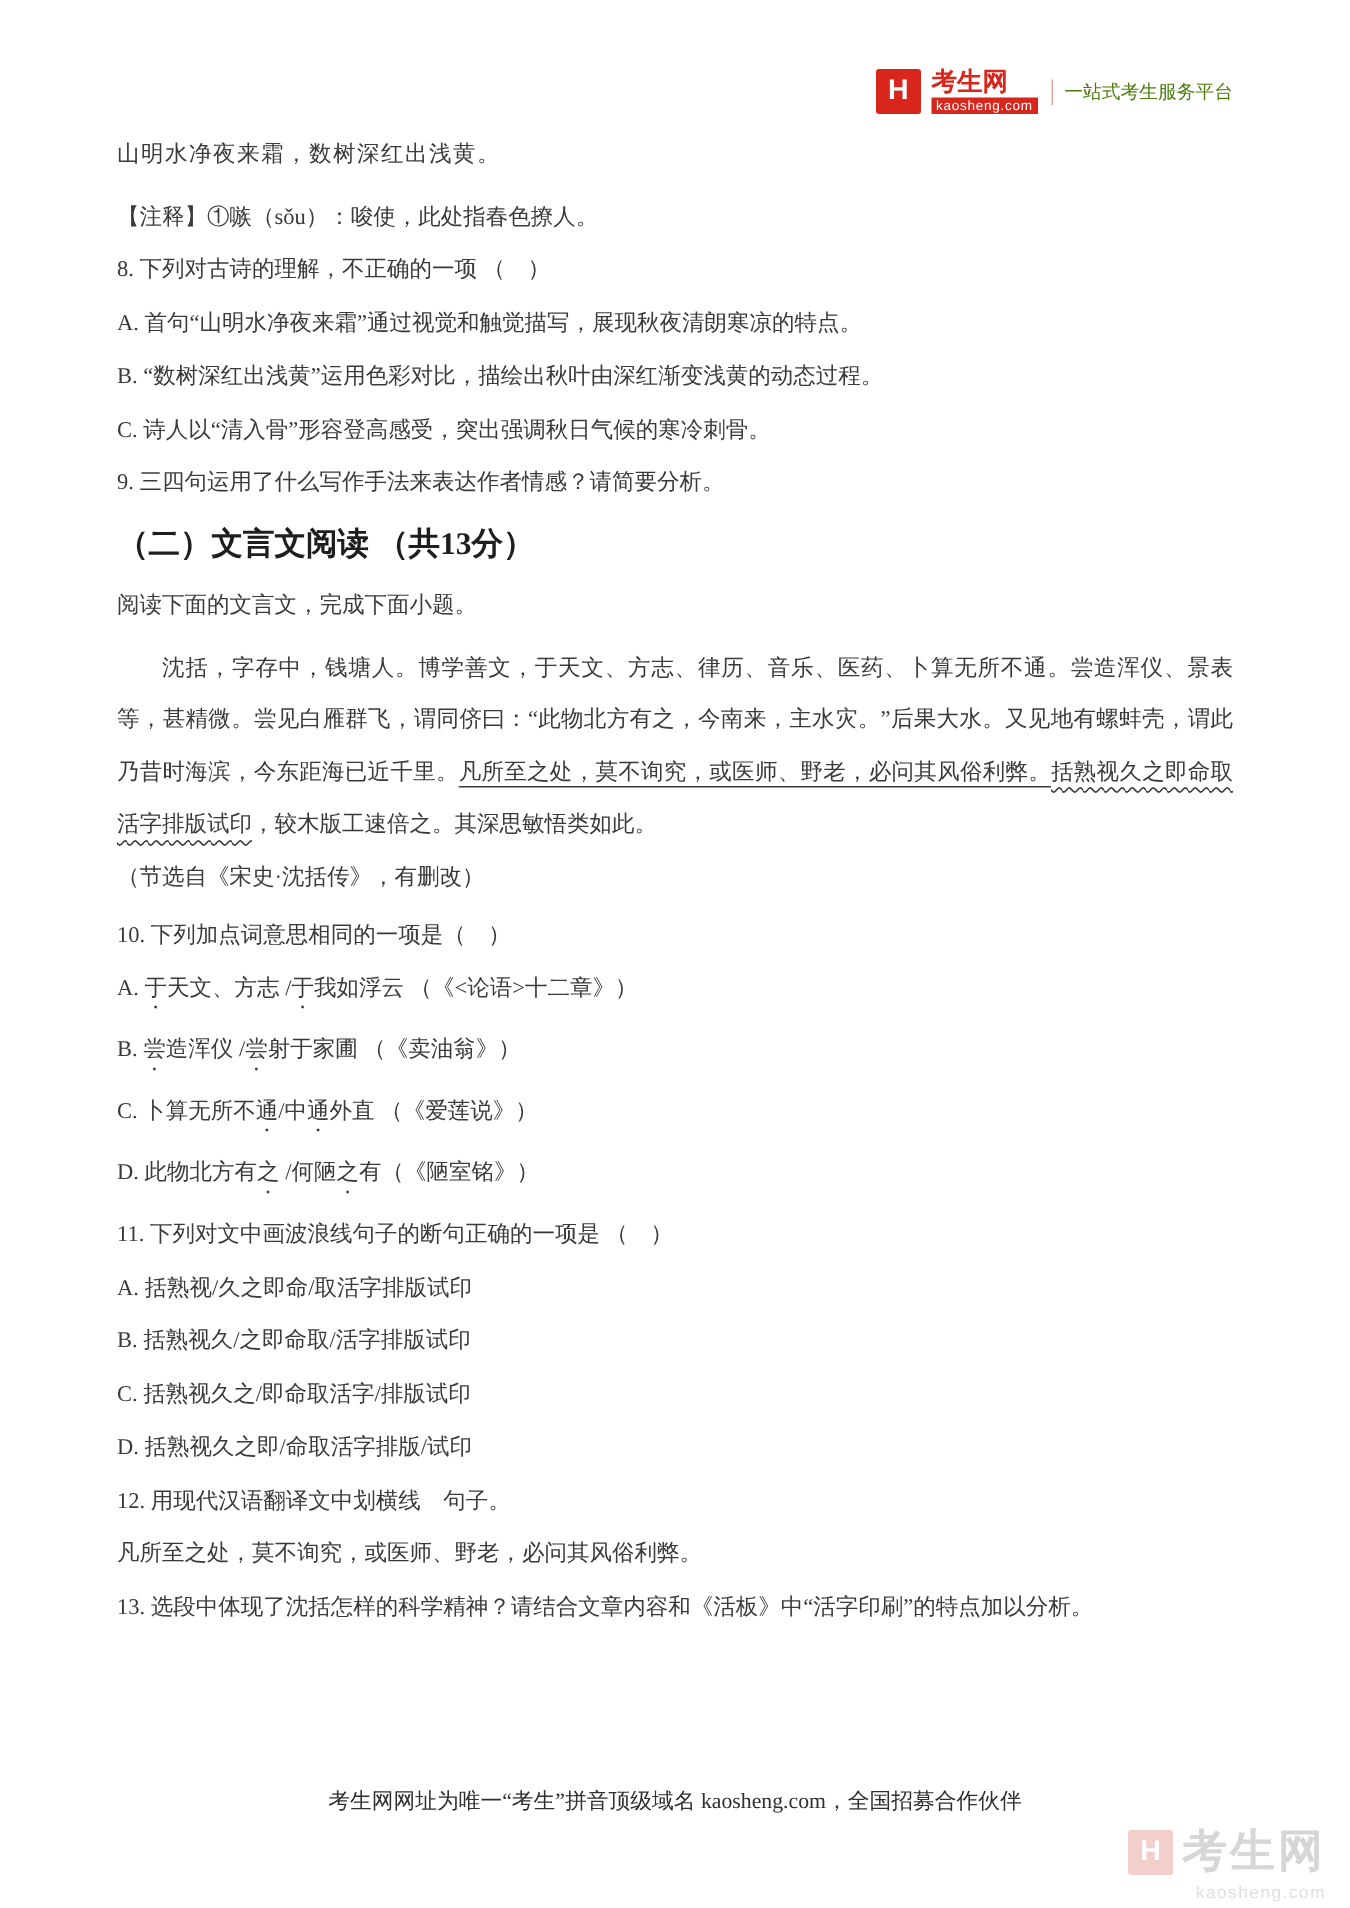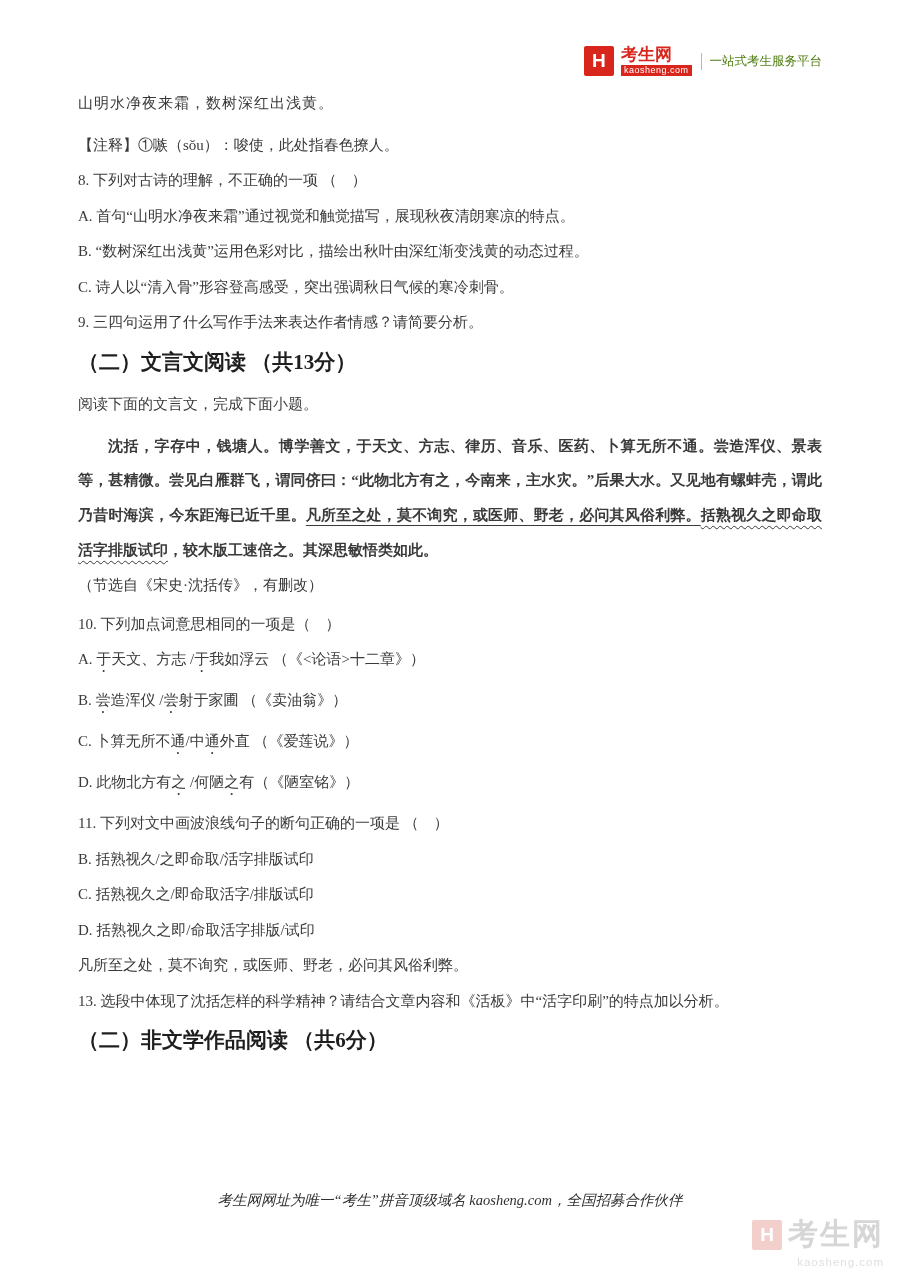--- a/index.html
+++ b/index.html
@@ -23,35 +23,35 @@
   }
   .logo-stack{display:flex;flex-direction:column;line-height:1;}
   .logo-brand{color:#d8261c;font-weight:bold;font-size:17px;font-family:"Liberation Sans",sans-serif;}
   .logo-domain{color:#ffffff;background:#d8261c;font-size:9px;padding:1px 3px;margin-top:2px;font-family:"Liberation Sans",sans-serif;letter-spacing:.5px;}
   .logo-tagline{color:#4d7c0f;font-size:12.5px;border-left:1px solid #e8a39e;padding-left:8px;margin-left:2px;font-family:"Liberation Sans",sans-serif;}
   
   .line{font-size:15px;line-height:1.5;margin:0 0 13px;}
   .centered{text-align:left;}
   .poem{margin-bottom:19px;letter-spacing:1px;}
   .heading{font-size:21px;font-weight:bold;color:#1e1e1e;margin:4px 0 15px;}
-  .passage{text-align:justify;text-indent:2em;line-height:2.33;margin:0 0 6px;font-weight:bold;}
+  .passage{text-align:justify;text-indent:2em;line-height:2.33;margin:0 0 6px;}
   .source{text-align:left;margin:0 0 16px;}
   .opt{margin-bottom:13px;}
   
   .seg-normal{}
   .seg-underline{text-decoration:underline;text-underline-offset:5px;text-decoration-thickness:1px;}
   .seg-wavy{text-decoration:underline wavy;text-underline-offset:5px;text-decoration-thickness:1px;}
   .seg-dot{
     -webkit-text-emphasis:filled dot;-webkit-text-emphasis-position:under right;
     text-emphasis:filled dot;text-emphasis-position:under right;
   }
   
   .footer{
     position:absolute;left:0;bottom:62px;width:100%;
-    text-align:center;font-size:14.5px;color:#2f2f2f;font-style:italic;
+    text-align:center;font-size:14.5px;color:#2f2f2f;
   }
   .watermark{
     position:absolute;right:16px;bottom:4px;
     display:flex;flex-direction:column;align-items:flex-start;opacity:.85;
   }
   .wm-row{display:flex;align-items:center;gap:6px;}
   .wm-icon{
     width:30px;height:30px;background:#f2c7c2;color:#ffffff;
     display:flex;align-items:center;justify-content:center;
     font-family:"Liberation Sans",sans-serif;font-weight:bold;font-size:19px;border-radius:2px;
@@ -94,29 +94,30 @@
 
   <p class="line source">（节选自《宋史·沈括传》，有删改）</p>
 
   <p class="line">10. 下列加点词意思相同的一项是（　）</p>
   <p class="line opt"><span class="seg-normal">A. </span><span class="seg-dot">于</span><span class="seg-normal">天文、方志 /</span><span class="seg-dot">于</span><span class="seg-normal">我如浮云 （《&lt;论语&gt;十二章》）</span></p>
   <p class="line opt"><span class="seg-normal">B. </span><span class="seg-dot">尝</span><span class="seg-normal">造浑仪 /</span><span class="seg-dot">尝</span><span class="seg-normal">射于家圃 （《卖油翁》）</span></p>
   <p class="line opt"><span class="seg-normal">C. 卜算无所不</span><span class="seg-dot">通</span><span class="seg-normal">/中</span><span class="seg-dot">通</span><span class="seg-normal">外直 （《爱莲说》）</span></p>
   <p class="line opt"><span class="seg-normal">D. 此物北方有</span><span class="seg-dot">之</span><span class="seg-normal"> /何陋</span><span class="seg-dot">之</span><span class="seg-normal">有（《陋室铭》）</span></p>
 
   <p class="line">11. 下列对文中画波浪线句子的断句正确的一项是 （　）</p>
+  <p class="line opt">A. 括熟视/久之即命/取活字排版试印</p>
   <p class="line opt">B. 括熟视久/之即命取/活字排版试印</p>
   <p class="line opt">C. 括熟视久之/即命取活字/排版试印</p>
   <p class="line opt">D. 括熟视久之即/命取活字排版/试印</p>
 
+  <p class="line">12. 用现代汉语翻译文中划横线　句子。</p>
   <p class="line">凡所至之处，莫不询究，或医师、野老，必问其风俗利弊。</p>
 
   <p class="line">13. 选段中体现了沈括怎样的科学精神？请结合文章内容和《活板》中“活字印刷”的特点加以分析。</p>
 
-  <p class="line heading">（二）非文学作品阅读 （共6分）</p>
 
   <div class="footer">考生网网址为唯一“考生”拼音顶级域名 kaosheng.com，全国招募合作伙伴</div>
 
   <div class="watermark">
     <div class="wm-row">
       <span class="wm-icon">H</span>
       <span class="wm-brand">考生网</span>
     </div>
     <span class="wm-domain">kaosheng.com</span>
   </div>

